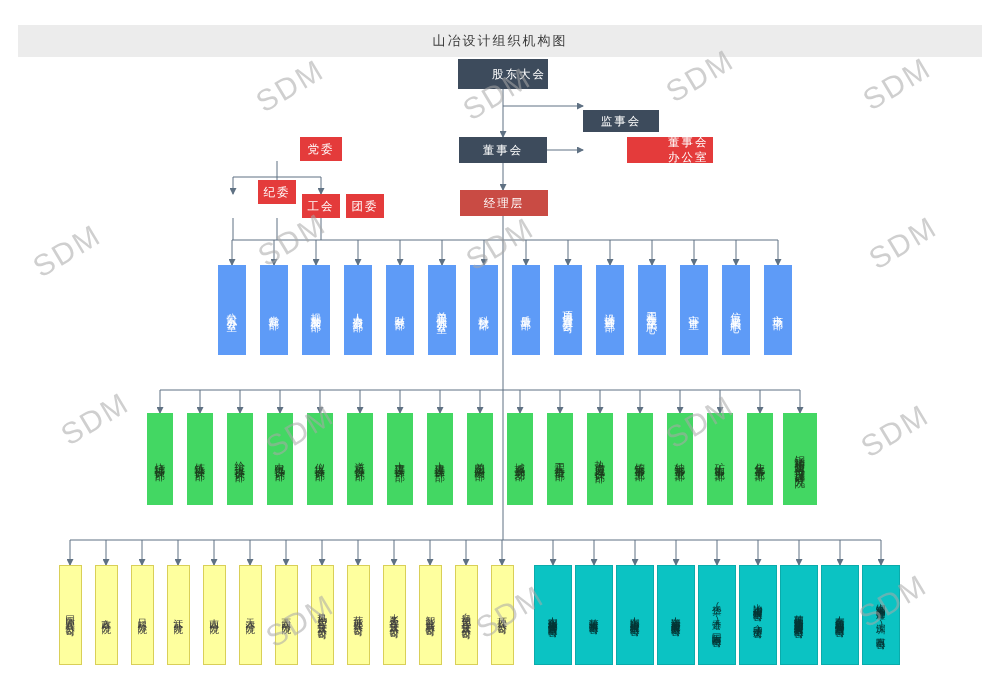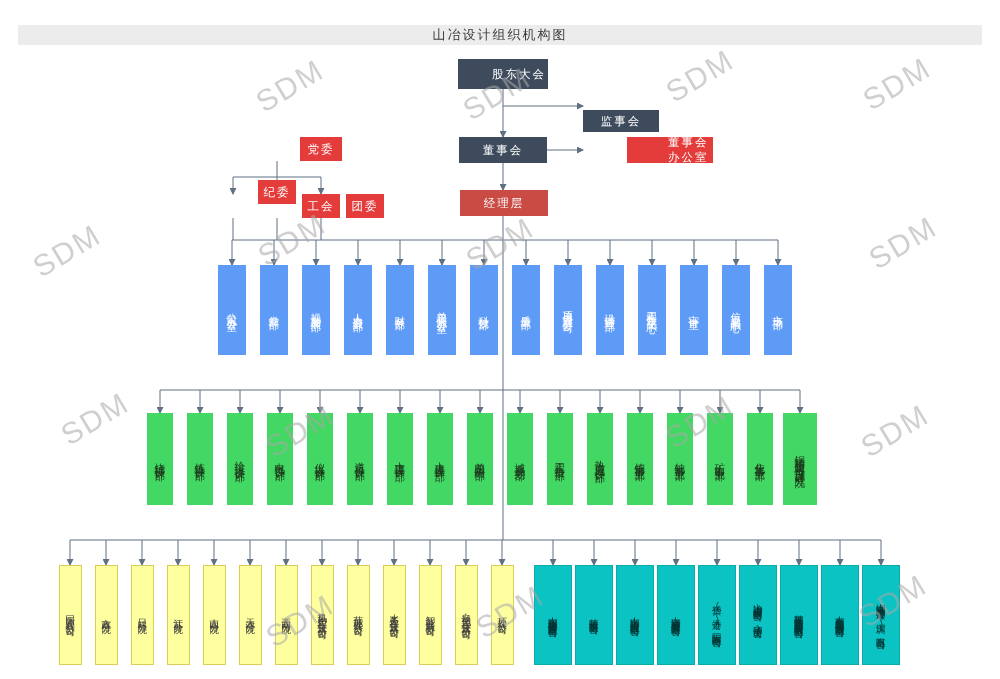--- a/index.html
+++ b/index.html
@@ -1,21 +1,21 @@
 <!DOCTYPE html>
 <html><head>
 <meta charset="utf-8">
 <style>
   html,body{margin:0;padding:0;background:#ffffff;}
   #stage{
     position:relative;width:1000px;height:679px;background:#ffffff;overflow:hidden;
     font-family:"Liberation Sans","DejaVu Sans",sans-serif;
   }
   .titlebar{
-    position:absolute;left:18px;top:25px;width:964px;height:20px;
+    position:absolute;left:18px;top:25px;width:964px;height:32px;
     background:#ececec;color:#3a3a3a;font-size:13px;letter-spacing:2px;
     display:flex;align-items:center;justify-content:center;
   }
   #wires{position:absolute;left:0;top:0;}
   .box{
     position:absolute;display:flex;align-items:center;justify-content:center;
     box-sizing:border-box;font-size:11.5px;letter-spacing:2px;padding:2px;overflow:hidden;
   }
   .box.dark {background:#3d4b5c;color:#ffffff;}
   .box.red  {background:#e43b3b;color:#ffffff;margin-left:44px;}

